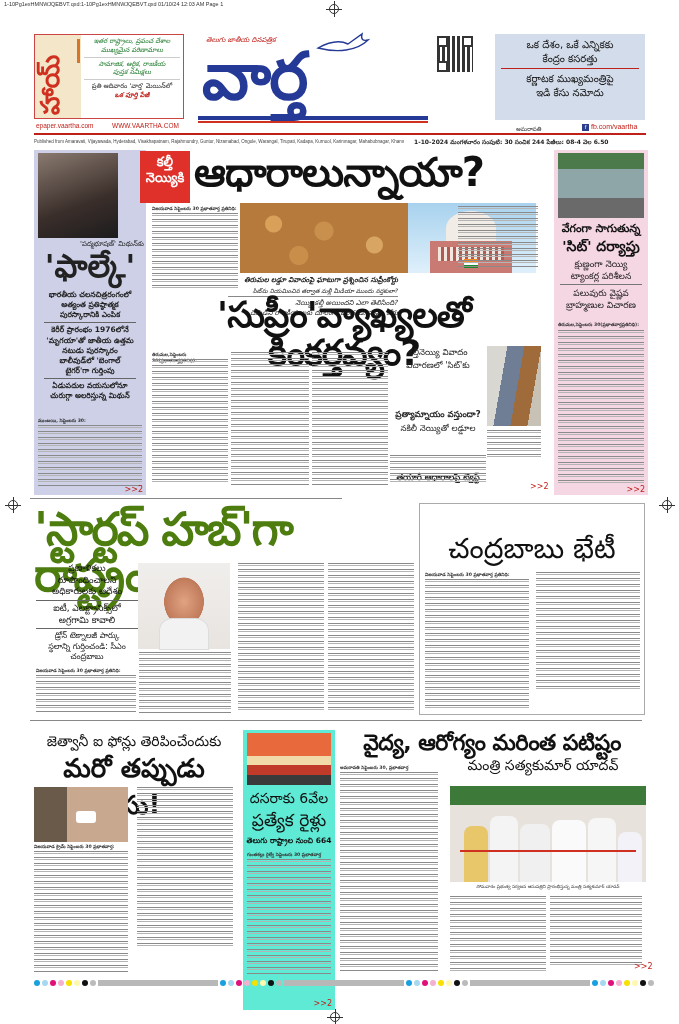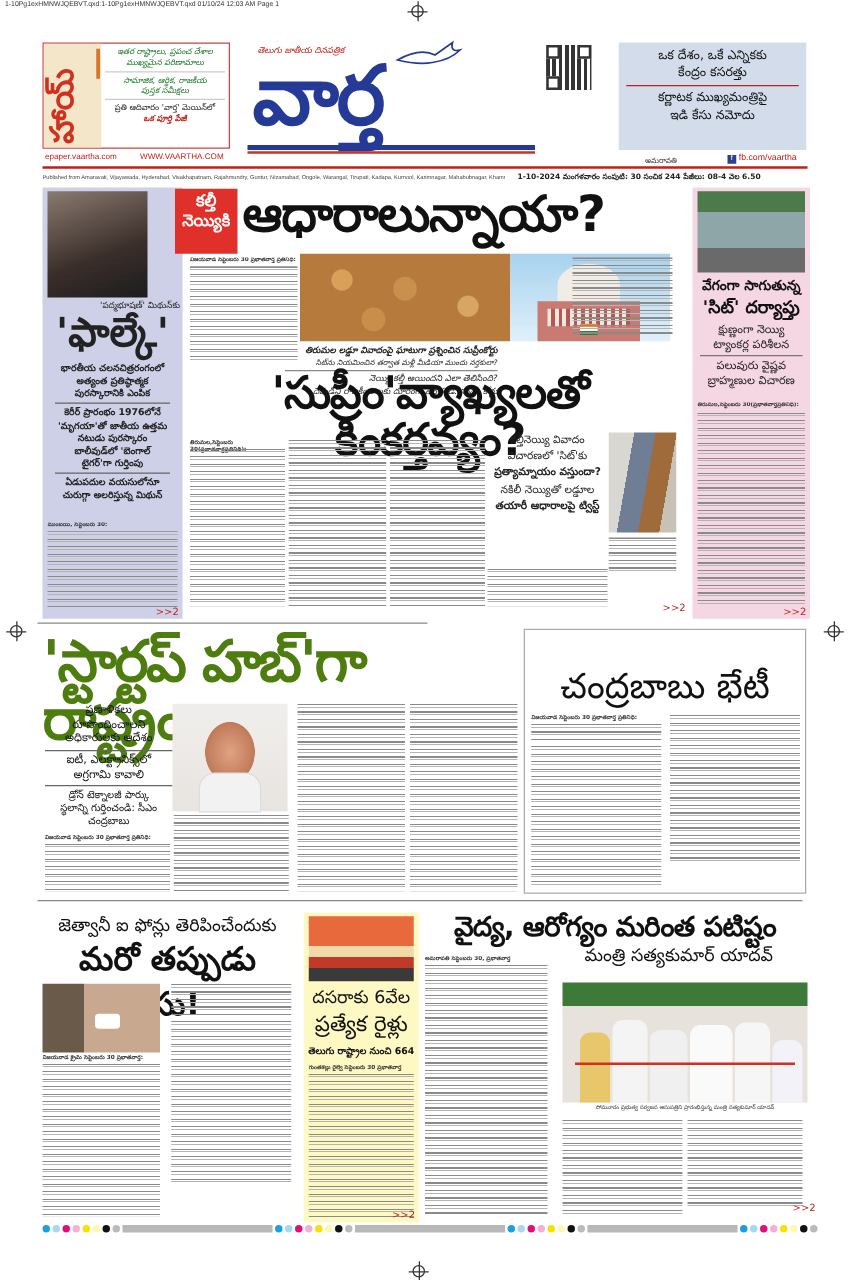--- a/index.html
+++ b/index.html
@@ -54,21 +54,21 @@
 .img-laddu{left:240px;top:203px;width:168px;height:70px;background:radial-gradient(circle at 20% 30%,#d9a05a 0 8px,transparent 9px),radial-gradient(circle at 50% 40%,#c8904c 0 9px,transparent 10px),radial-gradient(circle at 80% 60%,#d8a562 0 8px,transparent 9px),radial-gradient(circle at 35% 75%,#c98f4a 0 9px,transparent 10px),#b57a3c;}
 .img-court{left:408px;top:203px;width:128px;height:70px;background:linear-gradient(180deg,#a8d2ee,#dff0fb);}
 .dome{position:absolute;left:38px;top:8px;width:50px;height:34px;border-radius:50% 50% 0 0;background:#f1ece6;}
 .cbody{position:absolute;left:22px;top:38px;width:82px;height:32px;background:#c97a72;}
 .cols{position:absolute;left:30px;top:44px;width:66px;height:14px;background:repeating-linear-gradient(90deg,#f3e6df 0 3px,#b05a52 3px 6px);}
 .caption1{left:228px;top:275px;width:296px;font-size:7px;text-align:right;line-height:1.5;font-style:italic;}
 .caption1 .b{font-weight:bold;}
 .caption1 .sep{height:1px;background:#888;margin:1px 0;}
 .h2{left:144px;top:296px;width:400px;font-size:36px;font-weight:bold;color:#111;line-height:1.05;text-align:center;letter-spacing:-1px;}
 .sub2{left:390px;top:346px;width:96px;font-size:8.5px;text-align:center;line-height:1.55;color:#222;}
-.sub2 .b{font-weight:bold;}
+.sub2 .b{font-weight:bold;margin-top:36px;}
 .img-police{left:487px;top:346px;width:54px;height:80px;background:linear-gradient(100deg,#d9d7d2 0 30%,#6f7e95 30% 55%,#a06b3a 55% 80%,#c8c2b6 80%);}
 
 .pink{left:554px;top:150px;width:94px;height:345px;background:#f5d6e3;}
 .tanker{background:linear-gradient(180deg,#4d7a4a 0 25%,#8fa6a8 25% 70%,#6a6a6a 70%);}
 .pink .big{font-size:14px;font-weight:bold;text-align:center;line-height:1.2;color:#111;}
 .pink .sub{font-size:9px;text-align:center;line-height:1.35;color:#222;}
 .pink .sep{height:1px;background:#777;margin:2px 6px;}
 .hr{height:1px;background:#888;}
 
 .h3{left:34px;top:506px;width:380px;font-size:46px;font-weight:bold;color:#4d7c0f;letter-spacing:-2px;line-height:1;}
@@ -77,21 +77,21 @@
 .cbn{left:138px;top:563px;width:92px;height:86px;background:radial-gradient(ellipse 28px 34px at 50% 45%,#e0a382,#c07a5a 70%,transparent 72%),linear-gradient(180deg,#f0eeec,#e8e4e0);}
 .cbn::after{content:"";position:absolute;left:22px;top:56px;width:48px;height:30px;background:#f2f2f2;border-radius:12px 12px 0 0;box-shadow:0 0 0 1px #ddd;}
 .chandra-box{left:419px;top:503px;width:226px;height:212px;border:1px solid #aaa;}
 .chandra-box .t1{position:absolute;left:0;top:8px;width:100%;text-align:center;font-size:16px;font-weight:bold;color:#111;}
 .chandra-box .t2{position:absolute;left:0;top:28px;width:100%;text-align:center;font-size:28px;color:#111;}
 
 .h4a{left:34px;top:733px;width:200px;font-size:14px;text-align:center;color:#111;}
 .h4b{left:34px;top:753px;width:200px;font-size:26px;font-weight:bold;text-align:center;color:#111;}
 .jani{left:34px;top:787px;width:94px;height:55px;background:linear-gradient(90deg,#6a5a4a 0 35%,#c9a890 35% 100%);}
 .jani::after{content:"";position:absolute;left:42px;top:24px;width:20px;height:12px;background:#fff;border-radius:3px;}
-.train-box{left:243px;top:730px;width:92px;height:248px;background:#fef9c3;}
+.train-box{left:243px;top:730px;width:92px;height:280px;background:#5eead4;}
 .train{left:247px;top:733px;width:84px;height:52px;background:linear-gradient(180deg,#e86a3c 0 45%,#f1d9a8 45% 62%,#c03a2a 62% 80%,#3a3a3a 80%);}
 .train-box .b{position:absolute;left:0;width:100%;text-align:center;color:#111;}
 .h5{left:338px;top:730px;width:308px;font-size:22px;font-weight:bold;text-align:center;color:#111;letter-spacing:-.5px;}
 .h5sub{left:440px;top:757px;width:206px;font-size:14px;text-align:center;color:#111;}
 .health-img{left:450px;top:786px;width:196px;height:96px;background:linear-gradient(180deg,#3d7a3a 0 20%,#e8e2dc 20% 100%);}
 .health-img .p{position:absolute;bottom:0;border-radius:8px 8px 0 0;}
 .cap2{left:450px;top:884px;width:196px;font-size:4.5px;text-align:center;color:#333;line-height:1.4;}
 
 .colorbar{left:34px;top:978px;width:620px;height:10px;display:flex;align-items:center;gap:2px;}
 .dot{width:6px;height:6px;border-radius:50%;}

